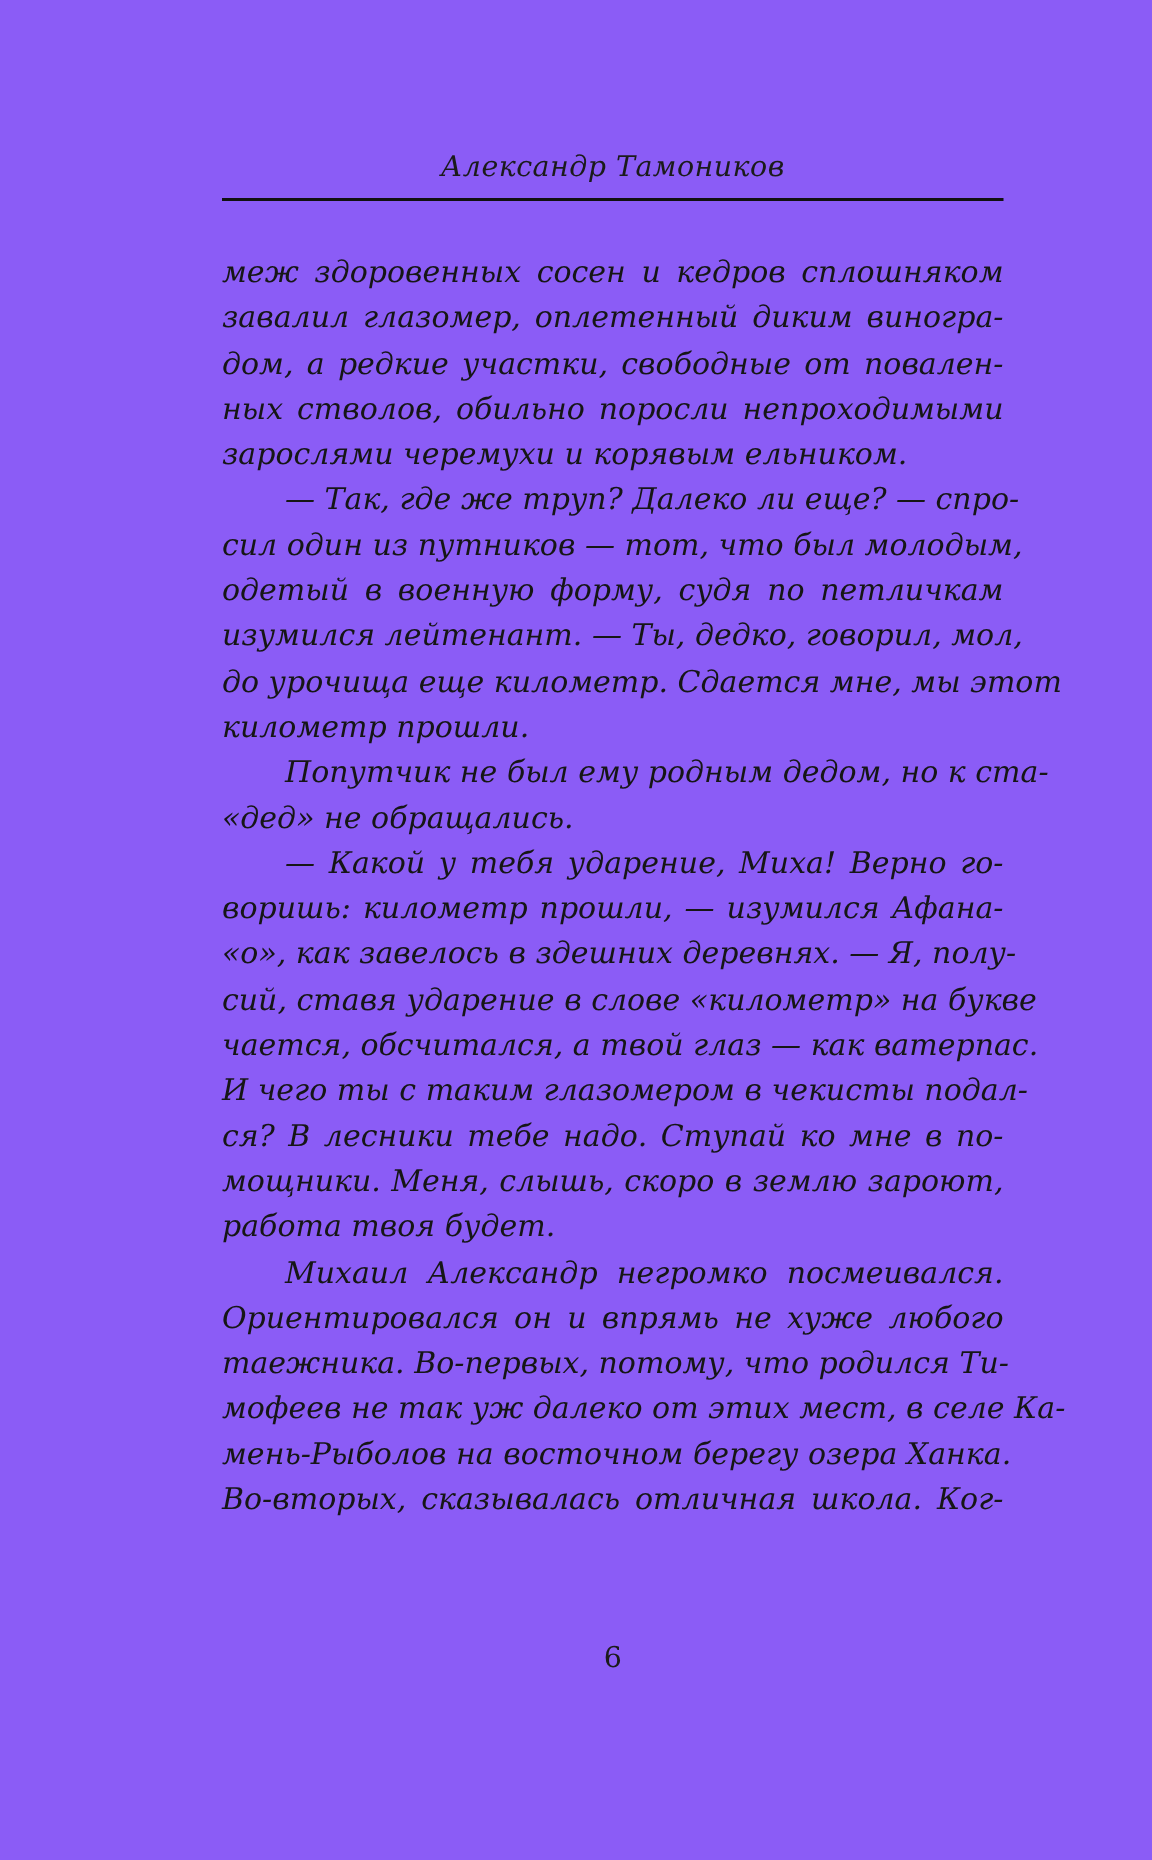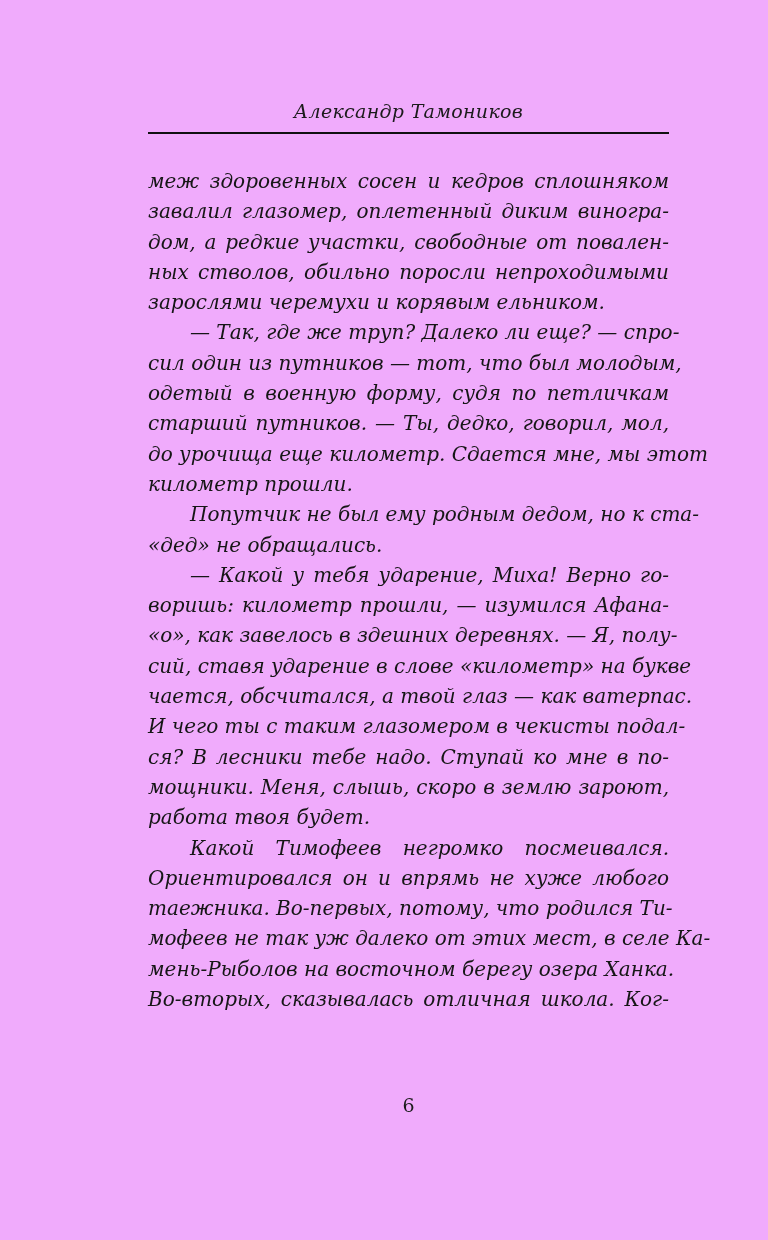--- a/index.html
+++ b/index.html
@@ -4,21 +4,21 @@
 <style>
   html, body {
     margin: 0;
     padding: 0;
     background: #ffffff;
   }
   .page {
     position: relative;
     width: 768px;
     height: 1240px;
-    background: #f0abfc;
+    background: #8b5cf6;
     color: #151515;
     font-family: "DejaVu Serif", "Liberation Serif", serif;
     overflow: hidden;
   }
   .running-header {
     position: absolute;
     top: 100px;
     left: 148px;
     width: 521px;
     text-align: center;
@@ -83,41 +83,41 @@
         <div class="line">меж здоровенных сосен и кедров сплошняком</div>
         <div class="line">завалил глазомер, оплетенный диким виногра-</div>
         <div class="line">дом, а редкие участки, свободные от повален-</div>
         <div class="line">ных стволов, обильно поросли непроходимыми</div>
         <div class="line lastline">зарослями черемухи и корявым ельником.</div>
       </div>
       <div class="paragraph">
         <div class="line indent">— Так, где же труп? Далеко ли еще? — спро-</div>
         <div class="line">сил один из путников — тот, что был молодым,</div>
         <div class="line">одетый в военную форму, судя по петличкам</div>
-        <div class="line">старший путников. — Ты, дедко, говорил, мол,</div>
+        <div class="line">изумился лейтенант. — Ты, дедко, говорил, мол,</div>
         <div class="line">до урочища еще километр. Сдается мне, мы этот</div>
         <div class="line lastline">километр прошли.</div>
       </div>
       <div class="paragraph">
         <div class="line indent">Попутчик не был ему родным дедом, но к ста-</div>
         <div class="line lastline">«дед» не обращались.</div>
       </div>
       <div class="paragraph">
         <div class="line indent">— Какой у тебя ударение, Миха! Верно го-</div>
         <div class="line">воришь: километр прошли, — изумился Афана-</div>
         <div class="line">«о», как завелось в здешних деревнях. — Я, полу-</div>
         <div class="line">сий, ставя ударение в слове «километр» на букве</div>
         <div class="line">чается, обсчитался, а твой глаз — как ватерпас.</div>
         <div class="line">И чего ты с таким глазомером в чекисты подал-</div>
         <div class="line">ся? В лесники тебе надо. Ступай ко мне в по-</div>
         <div class="line">мощники. Меня, слышь, скоро в землю зароют,</div>
         <div class="line lastline">работа твоя будет.</div>
       </div>
       <div class="paragraph">
-        <div class="line indent">Какой Тимофеев негромко посмеивался.</div>
+        <div class="line indent">Михаил Александр негромко посмеивался.</div>
         <div class="line">Ориентировался он и впрямь не хуже любого</div>
         <div class="line">таежника. Во-первых, потому, что родился Ти-</div>
         <div class="line">мофеев не так уж далеко от этих мест, в селе Ка-</div>
         <div class="line">мень-Рыболов на восточном берегу озера Ханка.</div>
         <div class="line">Во-вторых, сказывалась отличная школа. Ког-</div>
       </div>
     </div>
   <div class="page-number">6</div>
 </div>
 

